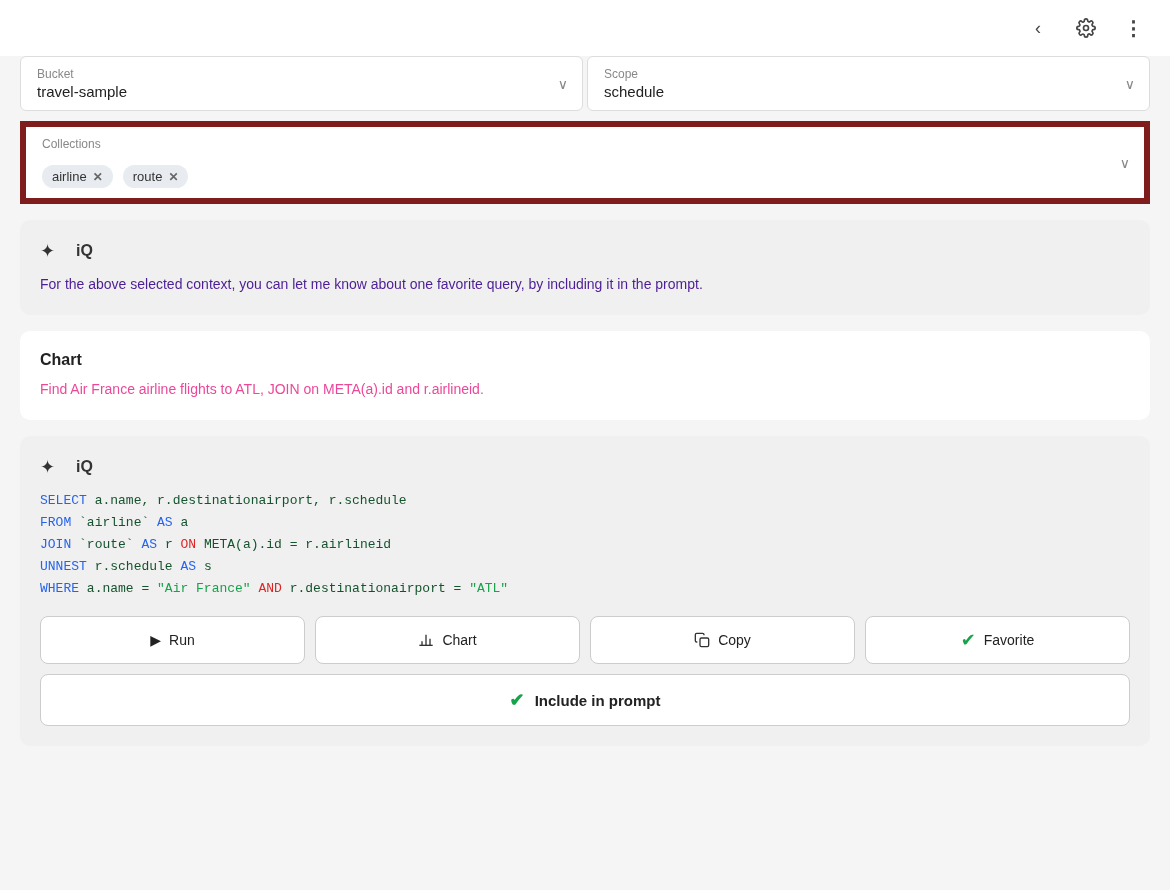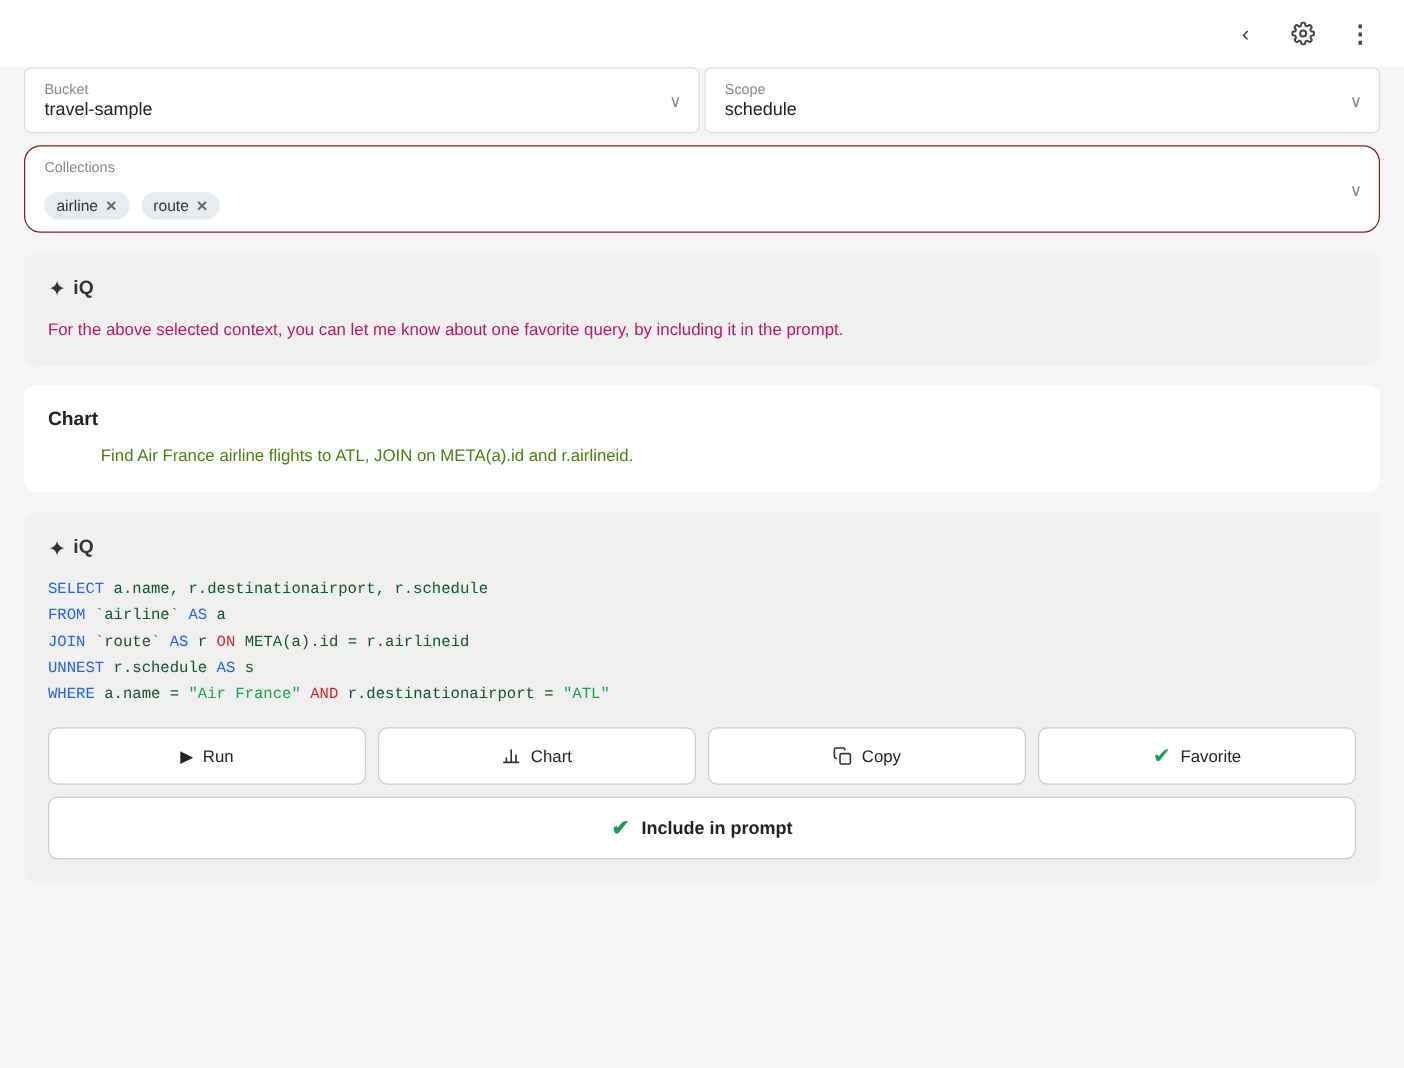--- a/index.html
+++ b/index.html
@@ -76,22 +76,22 @@
       position: absolute;
       right: 14px;
       top: 50%;
       transform: translateY(-50%);
       color: #888;
       font-size: 14px;
     }
 
     .collections-box {
       background: #fff;
-      border: 1px solid #7f1d1d;
-      border-radius: 14px;
+      border: 6px solid #7f1d1d;
+      border-radius: 0;
       padding: 10px 16px;
       display: flex;
       align-items: flex-start;
       gap: 10px;
       margin-bottom: 16px;
       position: relative;
       flex-wrap: wrap;
     }
 
     .collections-label {
@@ -144,47 +144,47 @@
 
     .iq-icon {
       font-size: 18px;
       color: #333;
     }
 
     .iq-title {
       font-size: 16px;
       font-weight: 600;
       color: #333;
+      margin-left: 15px;
     }
 
     .iq-text {
       font-size: 14px;
-      color: #be185d;
+      color: #4c1d95;
       line-height: 1.5;
     }
 
     .prompt-section {
       background: #fff;
       border-radius: 10px;
       padding: 20px;
       margin-bottom: 16px;
     }
 
     .prompt-title {
       font-size: 16px;
       font-weight: 700;
       color: #222;
       margin-bottom: 10px;
     }
 
     .prompt-text {
       font-size: 14px;
-      color: #4d7c0f;
+      color: #ec4899;
       line-height: 1.5;
-      margin-left: 44px;
     }
 
     .iq-result-section {
       background: #f0f0f0;
       border-radius: 10px;
       padding: 20px;
       margin-bottom: 16px;
     }
 
     .code-block {

